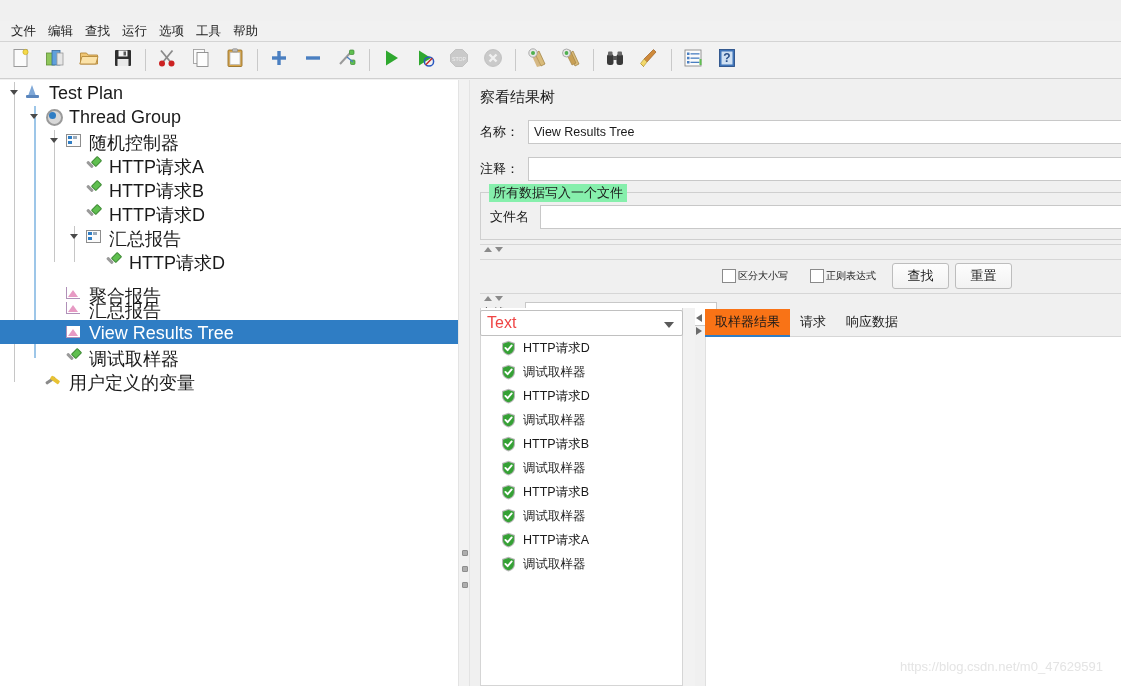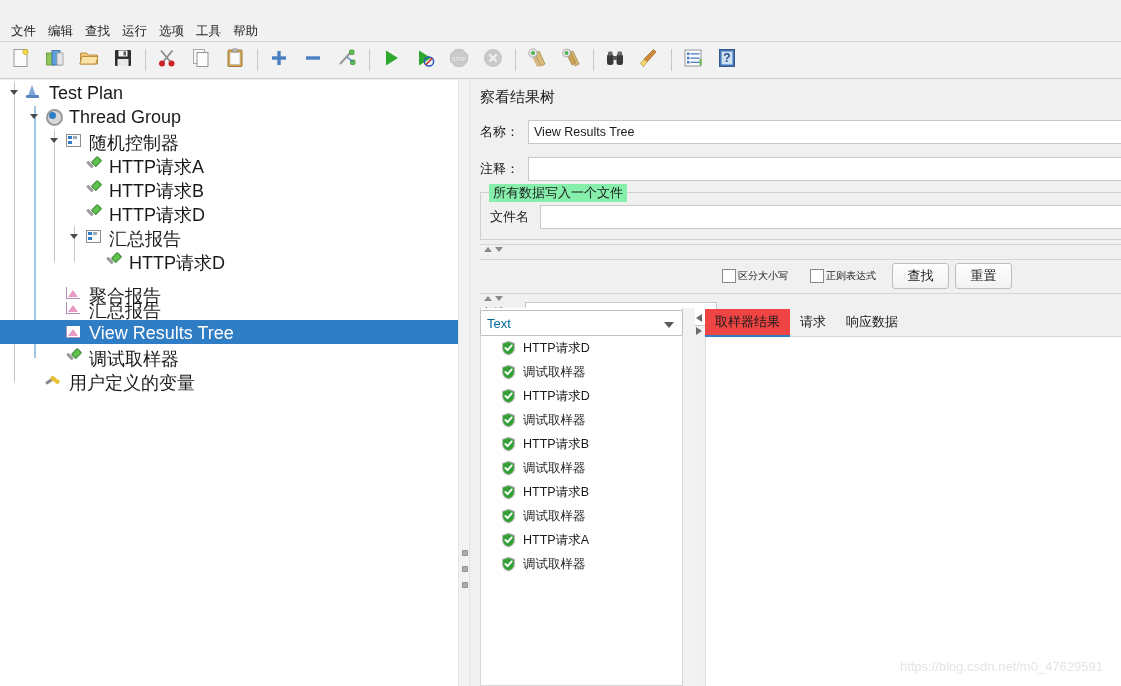--- a/index.html
+++ b/index.html
@@ -211,21 +211,21 @@
   
   .results-left {
     position: absolute; left: 10px; top: 228px; width: 203px; height: 378px;
     background: #ffffff; border: 1px solid #d5d5d5; border-top: none;
     overflow: hidden;
   }
   .combo {
     position: absolute; left: 10px; top: 230px; width: 203px; height: 26px;
     background: #ffffff; border: 1px solid #c0c0c0; border-radius: 2px;
     display: flex; align-items: center; padding: 0 6px;
-    font-size: 13px; color: #0369a1;
+    font-size: 16px; color: #ef4444;
   }
   .combo .arrow {
     position: absolute; right: 8px; top: 11px;
     width: 0; height: 0;
     border-left: 5px solid transparent; border-right: 5px solid transparent;
     border-top: 6px solid #5a5a5a;
   }
   .res-list { position: absolute; left: 0; top: 28px; width: 100%; }
   .res-item {
     height: 24px; display: flex; align-items: center; padding-left: 20px;
@@ -254,21 +254,21 @@
   .tab-scroll .r { left: 1px; top: 17px; border-left: 6px solid #6b6b6b; }
   .tabstrip {
     position: absolute; left: 10px; top: 0; right: 0; height: 29px;
     display: flex; align-items: flex-end;
     border-bottom: 1px solid #d6d6d6;
   }
   .tab {
     font-size: 13px; color: #1a1a1a; padding: 4px 10px 5px 10px; white-space: nowrap;
     position: relative; background: transparent;
   }
-  .tab.active { background: #ef4444; }
+  .tab.active { background: #f97316; }
   .tab.active::after {
     content: ""; position: absolute; left: 0; right: 0; bottom: -1px; height: 2px;
     background: #2f7dc4;
   }
   .tab-body {
     position: absolute; left: 10px; top: 29px; right: 0; bottom: 0;
     background: #ffffff; border-left: 1px solid #e0e0e0;
   }
 
   .watermark {

